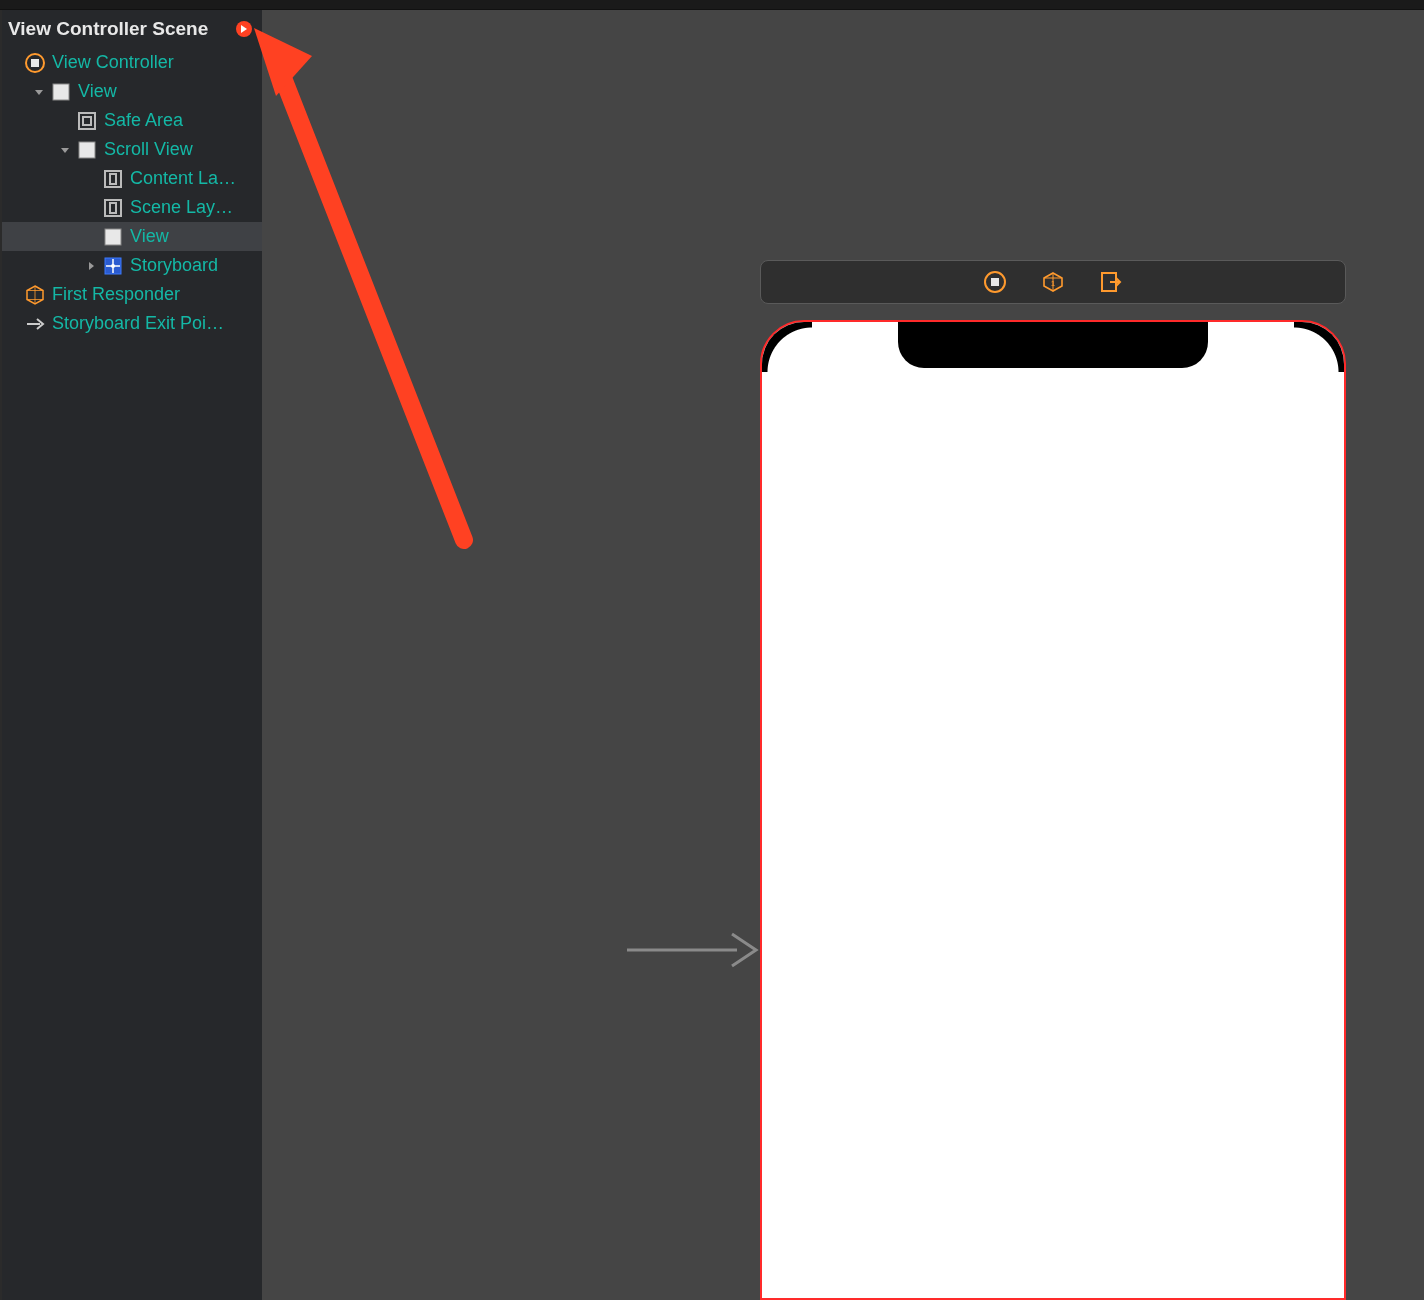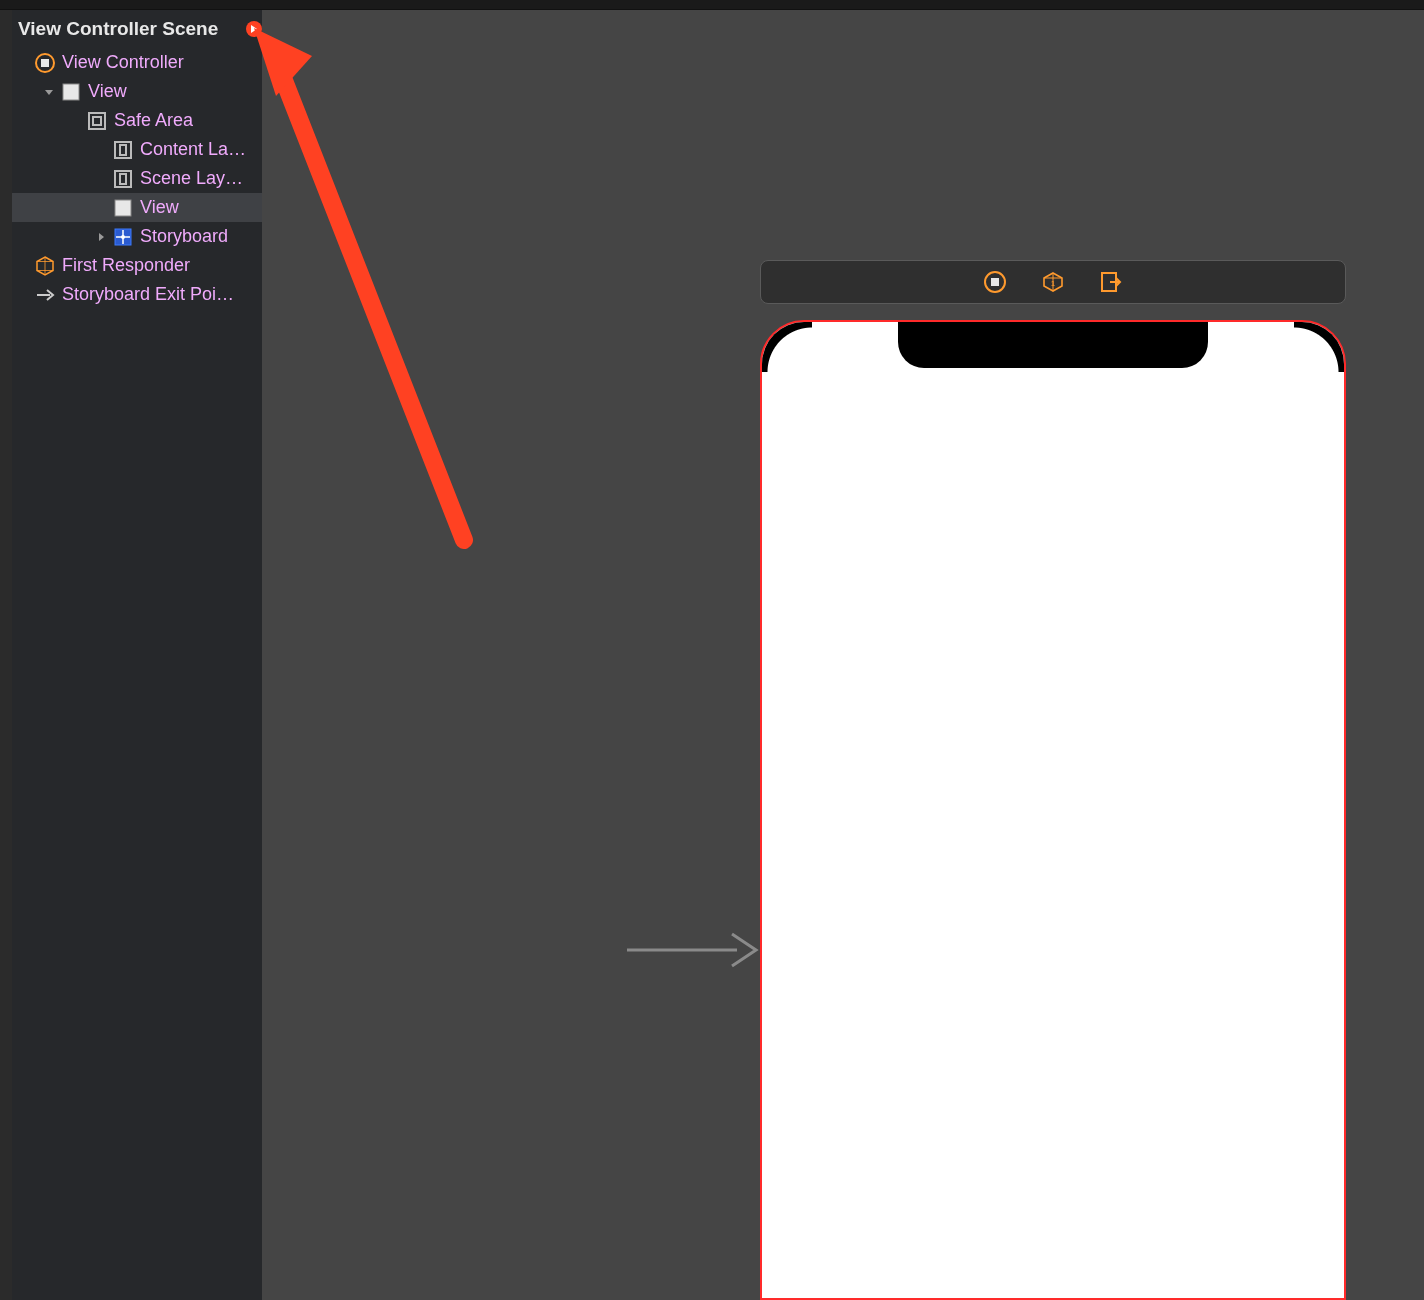--- a/index.html
+++ b/index.html
@@ -12,21 +12,21 @@
       overflow: hidden;
       position: relative;
     }
     .top-bar {
       height: 10px;
       background: #1a1a1a;
       border-bottom: 1px solid #111;
     }
     .sidebar {
       position: absolute;
-      left: 12px;
+      left: 2px;
       top: 10px;
       width: 262px;
       height: calc(100% - 10px);
       background: #26282b;
       border-right: 2px solid #444;
     }
     .scene-header {
       display: flex;
       align-items: center;
       justify-content: space-between;
@@ -45,21 +45,21 @@
       justify-content: center;
       font-size: 12px;
       color: #fff;
     }
     .tree { list-style: none; }
     .tree-row {
       display: flex;
       align-items: center;
       height: 29px;
       font-size: 18px;
-      color: #f0abfc;
+      color: #14b8a6;
       padding-left: 4px;
       white-space: nowrap;
       overflow: hidden;
       text-overflow: ellipsis;
       cursor: default;
     }
     .tree-row.selected {
       background: #3f4145;
     }
     .disclosure {
@@ -210,20 +210,34 @@
       <li class="tree-row">
         <span class="spacer" style="width: 52px;"></span>
         <span class="disclosure"></span>
         <span class="row-icon">
           <svg viewBox="0 0 20 20">
             <rect x="2" y="2" width="16" height="16" fill="none" stroke="#bbb" stroke-width="2"></rect>
             <rect x="6" y="6" width="8" height="8" fill="none" stroke="#bbb" stroke-width="2"></rect>
           </svg>
         </span>
         <span class="row-label">Safe Area</span>
+      </li>
+      <li class="tree-row">
+        <span class="spacer" style="width: 52px;"></span>
+        <span class="disclosure">
+          <svg viewBox="0 0 12 12">
+            <path d="M2 4 L10 4 L6 9 Z" fill="#9a9a9a"></path>
+          </svg>
+        </span>
+        <span class="row-icon">
+          <svg viewBox="0 0 20 20">
+            <rect x="2" y="2" width="16" height="16" fill="#e8e8e8" stroke="#888" stroke-width="1"></rect>
+          </svg>
+        </span>
+        <span class="row-label">Scroll View</span>
       </li>
       <li class="tree-row">
         <span class="spacer" style="width: 78px;"></span>
         <span class="disclosure"></span>
         <span class="row-icon">
           <svg viewBox="0 0 20 20">
             <rect x="2" y="2" width="16" height="16" fill="none" stroke="#bbb" stroke-width="2"></rect>
             <rect x="7" y="5" width="6" height="10" fill="none" stroke="#bbb" stroke-width="2"></rect>
           </svg>
         </span>

